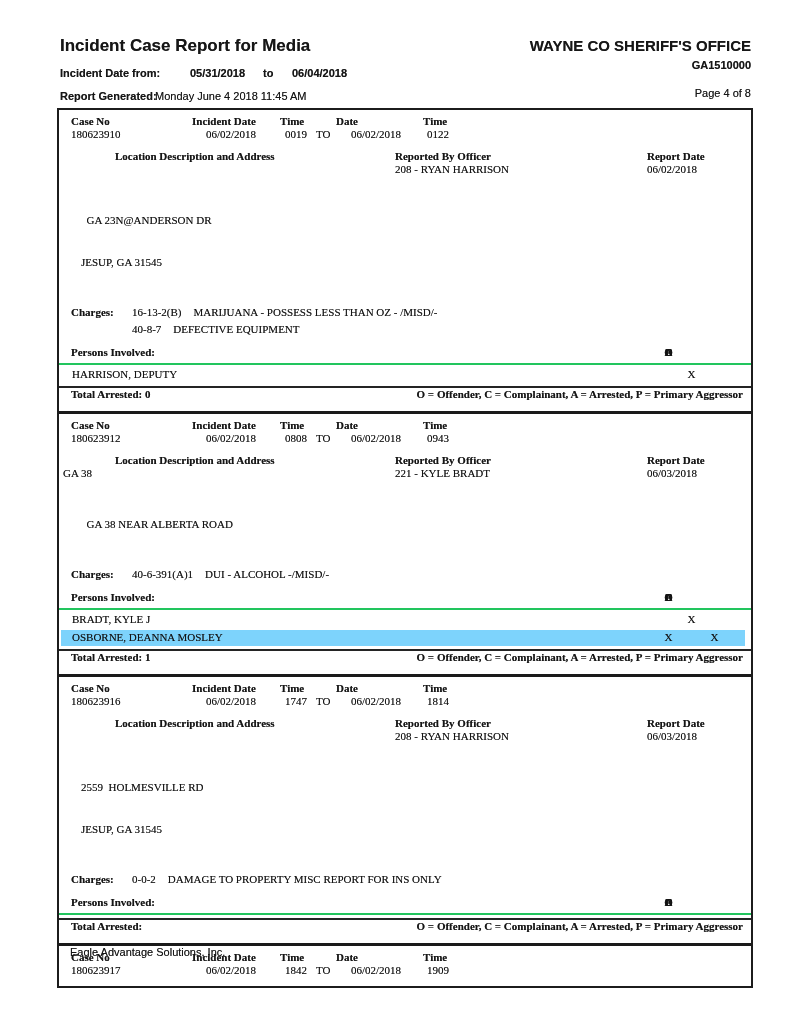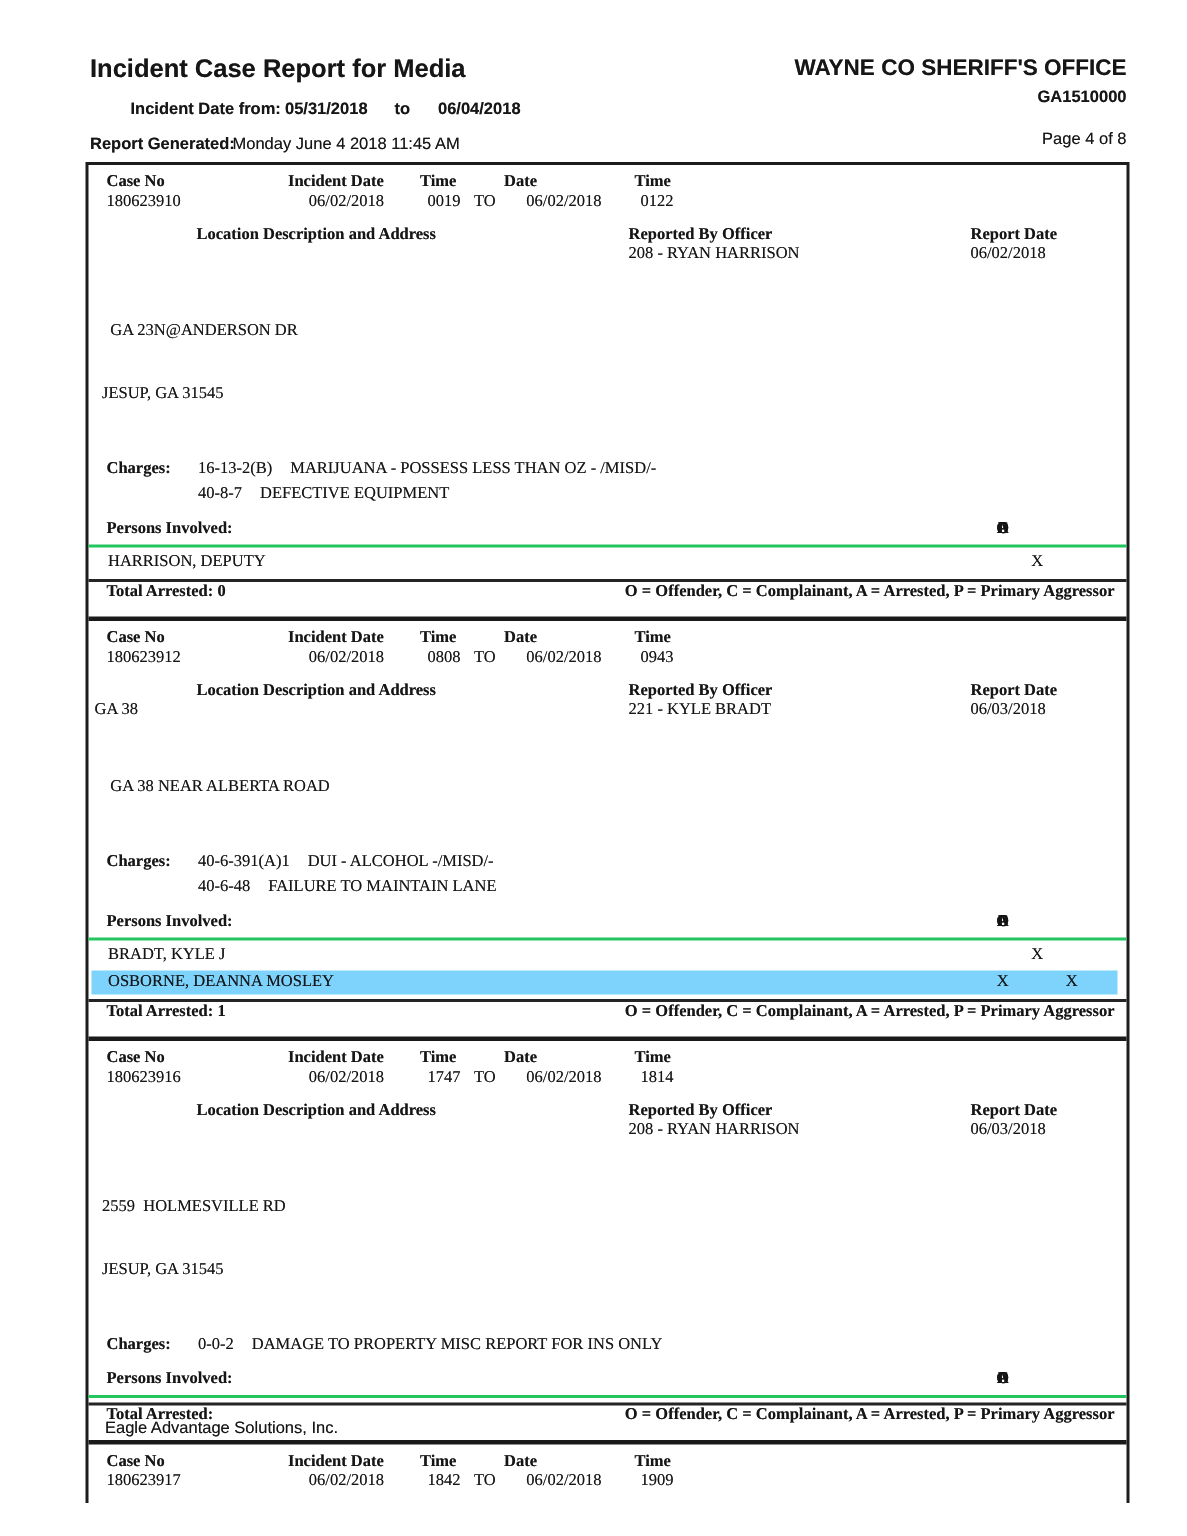--- a/index.html
+++ b/index.html
@@ -7,21 +7,21 @@
     position:relative;width:791px;height:1002px;background:#fff;
     font-family:"Liberation Sans",sans-serif;font-size:11px;color:#161616;
     text-shadow:0 0 .4px rgba(0,0,0,.55);
     overflow:hidden;
   }
   
   .hdr-left{position:absolute;left:60px;top:30px;width:420px;}
   .doc-title{position:absolute;left:0;top:6px;font-size:17px;font-weight:bold;white-space:nowrap;}
   .dates-row{position:absolute;left:0;top:37px;height:14px;width:420px;font-weight:bold;}
   .dates-row span{position:absolute;top:0;white-space:nowrap;}
-  .lbl-incfrom{left:0;margin-left:27px;}
+  .lbl-incfrom{left:0;}
   .val-datefrom{left:130px;}
   .lbl-to{left:203px;}
   .val-dateto{left:232px;}
   .gen-row{position:absolute;left:0;top:60px;height:14px;width:420px;}
   .gen-row span{position:absolute;top:0;white-space:nowrap;}
   .lbl-gen{left:0;font-weight:bold;}
   .val-gen{left:95px;}
   .hdr-right{position:absolute;right:40px;top:30px;width:320px;text-align:right;}
   .office-name{position:absolute;right:0;top:7px;font-size:15px;font-weight:bold;white-space:nowrap;}
   .office-code{position:absolute;right:0;top:29px;font-weight:bold;}
@@ -42,25 +42,25 @@
   .p-incdateval{left:120px;width:77px;text-align:right;}
   .p-time1{left:221px;}
   .p-timefrom{left:226px;}
   .p-to{left:257px;}
   .p-date{left:277px;}
   .p-datetoval{left:280px;width:62px;text-align:right;}
   .p-time2{left:364px;}
   .p-timeto{left:368px;}
   .loc-labels{height:13px;font-weight:bold;}
   .loc-vals{height:14px;margin-bottom:8px;}
-  .p-loclbl{left:24px;padding-left:48px;}
+  .p-loclbl{left:8px;padding-left:48px;}
   .p-locdesc{left:4px;}
-  .p-officer{left:360px;}
+  .p-officer{left:336px;}
   .p-rptdate{left:588px;}
-  .addr{padding-left:9px;line-height:14px;margin-bottom:7px;white-space:pre-wrap;min-height:14px;}
+  .addr{padding-left:22px;line-height:14px;margin-bottom:7px;white-space:pre-wrap;min-height:14px;}
   .charges{display:flex;margin-bottom:8px;line-height:17px;}
   .chg-lbl{margin-left:12px;width:61px;flex:none;font-weight:bold;}
   .chg-code{margin-right:12px;}
   .chg-row{white-space:pre-wrap;}
   .persons-hdr{height:17px;border-bottom:2px solid #22c55e;font-weight:bold;}
   .persons-hdr .ph-lbl{left:12px;}
   .cols{position:absolute;left:598px;top:0;width:92px;display:flex;}
   .col{width:23px;text-align:center;flex:none;}
   .person-row{position:relative;height:15px;margin:2px 6px 1px 2px;padding-top:1px;}
   .person-row .pname{position:absolute;left:11px;top:1px;white-space:pre;}
@@ -189,21 +189,20 @@
       <span class="p-rptdate">06/03/2018</span>
     </div>
     <div class="addr">
       <div>  GA 38 NEAR ALBERTA ROAD</div>
     </div>
     <div class="charges">
       <span class="chg-lbl">Charges:</span>
       <div class="chg-list">
   <div class="chg-row"><span class="chg-code">40-6-391(A)1</span><span class="chg-desc">DUI - ALCOHOL -/MISD/-</span></div>
 
-  <div class="chg-row"><span class="chg-code">40-6-48</span><span class="chg-desc">FAILURE TO MAINTAIN LANE</span></div>
 </div>
     </div>
     <div class="row persons-hdr">
       <span class="ph-lbl">Persons Involved:</span>
       <span class="cols">
         <span class="col">O</span>
         <span class="col">C</span>
         <span class="col">A</span>
         <span class="col">P</span>
       </span>

